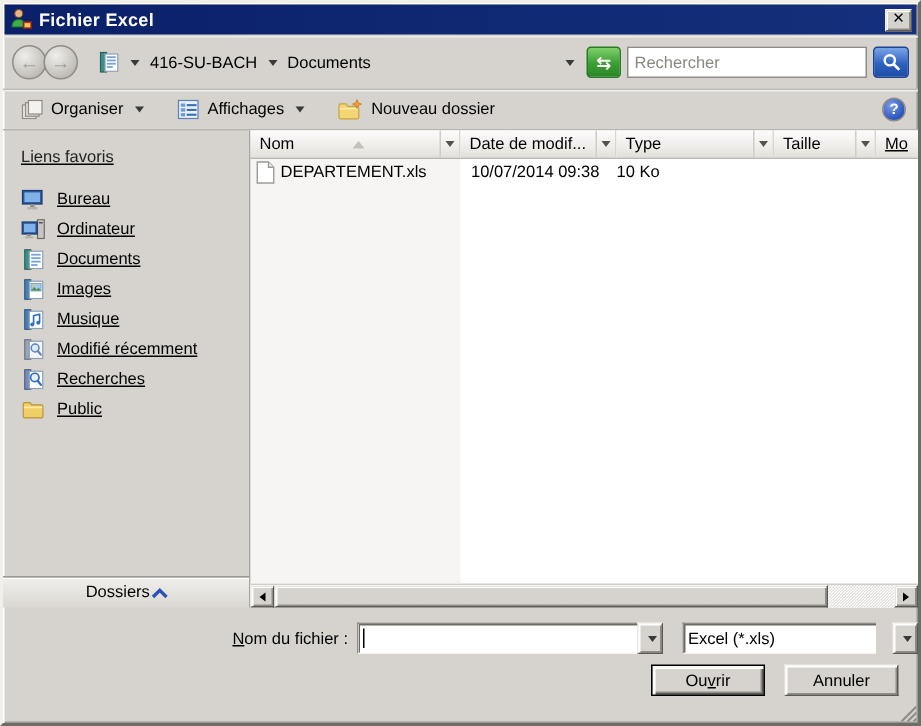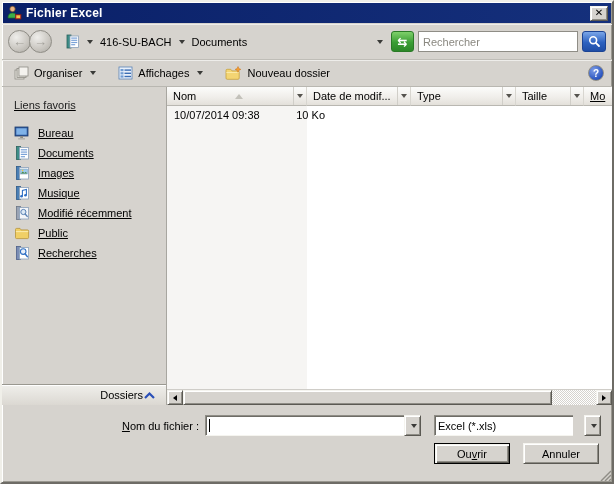--- a/index.html
+++ b/index.html
@@ -89,21 +89,21 @@
     border:1px solid #8f8d86;
   }
   
   .content { flex:1 1 auto; display:flex; min-height:0; }
   .sidebar { width:164px; flex:0 0 auto; display:flex; flex-direction:column; }
   .side-scroll { flex:1; padding:10px 0 0 10px;text-decoration:underline; }
   .side-header { color:#222; margin:2px 0 12px 2px; }
   .side-item { display:flex; align-items:center; gap:7px; height:20px; padding-left:2px; }
   .side-item .ic { width:17px; height:16px; flex:0 0 auto; }
   .dossiers-bar {
-    height:21px; flex:0 0 auto; display:flex; align-items:center; justify-content:flex-end;
+    height:21px; flex:0 0 auto; display:flex; align-items:center; justify-content:center;
     padding:0 10px 0 12px; background:linear-gradient(#f0efeb,#dbd8d2);
     border-top:1px solid #9a9890; box-shadow:inset 0 1px 0 #fff;
   }
   .filearea {
     flex:1; display:flex; flex-direction:column; background:#fff;
     border-left:1px solid #a8a6a0; min-width:0; position:relative;
   }
   .col-headers { display:flex; height:19px; flex:0 0 auto;align-items:center; }
   .col {
     display:flex; align-items:center; height:100%;
@@ -123,37 +123,37 @@
   .c-nom { width:140px; } .c-date { width:104px; } .c-type { width:105px; }
   .c-taille { width:68px; } .c-mo { flex:1; border-right:none;text-decoration:underline; }
   .rows { flex:1; position:relative; overflow:hidden; }
   .sorted-tint { position:absolute; left:0; top:0; bottom:0; width:140px; background:#f6f5f3; }
   .file-row { position:relative; display:flex; height:18px; align-items:center; }
   .cell { white-space:nowrap; overflow:hidden; }
   .cell.name { width:140px; display:flex; align-items:center; gap:3px; padding-left:3px; }
   .cell.name .ic { width:14px; height:16px; flex:0 0 auto; }
   .cell.date { width:104px; padding-left:7px; }
   .cell.type { width:105px; padding-left:7px; }
-  .cell.size { width:68px; text-align:right; padding-right:14px; }
+  .cell.size { width:68px; padding-right:14px; }
   
   .hscroll {
     height:16px; flex:0 0 auto; display:flex; background:#fff;
     background-image:
       linear-gradient(45deg,#d6d3ce 25%,transparent 25%,transparent 75%,#d6d3ce 75%),
       linear-gradient(45deg,#d6d3ce 25%,transparent 25%,transparent 75%,#d6d3ce 75%);
     background-size:2px 2px; background-position:0 0,1px 1px;
     border-top:1px solid #cfcdc8;
   }
   .sb-btn { width:16px; height:100%; display:flex; align-items:center; justify-content:center; flex:0 0 auto; }
   .tri-left { width:0; height:0; border-top:3.5px solid transparent; border-bottom:3.5px solid transparent; border-right:4px solid #000; }
   .tri-right { width:0; height:0; border-top:3.5px solid transparent; border-bottom:3.5px solid transparent; border-left:4px solid #000; }
   .sb-thumb { width:369px; height:100%; flex:0 0 auto; }
   .sb-track { flex:1; }
   
-  .bottom { flex:0 0 auto; height:77px; position:relative; padding-top:10px; }
+  .bottom { flex:0 0 auto; height:77px; position:relative; padding-top:10px;margin-left:33px; }
   .fn-row { display:flex; align-items:center; }
   .fn-label { width:197px; text-align:right; padding-right:0; flex:0 0 auto; }
   .fn-label u, .btn u { text-decoration:underline; }
   .combo { height:21px; display:flex; align-items:stretch; margin-left:6px; }
   .combo .field {
     background:#fff; border:1px solid; border-color:#8f8d86 #f5f4ef #f5f4ef #8f8d86;
     box-shadow:inset 1px 1px 0 #6e6c66; border-right:none;
     display:flex; align-items:center; padding:0 3px; flex:1;
   }
   .combo.filename { width:216px; }
@@ -275,20 +275,33 @@
             <svg width="17" height="16" viewBox="0 0 17 16">
               <rect x="1" y="2" width="13" height="9" fill="#2f5b9e" stroke="#1c3a6b" stroke-width="0.8"></rect>
               <rect x="2.3" y="3.3" width="10.4" height="6.4" fill="#7fb2e8"></rect>
               <rect x="6.2" y="11" width="2.8" height="2" fill="#8f8d86"></rect>
               <rect x="4.2" y="13" width="6.8" height="1.6" fill="#b5b3ad"></rect>
             </svg>
           </span>
           <span class="lbl">Bureau</span>
         </div>
 
+        <div class="side-item">
+          <span class="ic">
+            <svg width="17" height="16" viewBox="0 0 17 16">
+              <rect x="11" y="1.5" width="4.5" height="12.5" fill="#c8c6c0" stroke="#6e6c66" stroke-width="0.8"></rect>
+              <rect x="12" y="3" width="2.5" height="1" fill="#555"></rect>
+              <rect x="0.8" y="3" width="10" height="8" fill="#2f5b9e" stroke="#1c3a6b" stroke-width="0.8"></rect>
+              <rect x="2" y="4.2" width="7.6" height="5.6" fill="#7fb2e8"></rect>
+              <rect x="4" y="11" width="2.6" height="1.6" fill="#8f8d86"></rect>
+              <rect x="2.6" y="12.6" width="5.6" height="1.4" fill="#b5b3ad"></rect>
+            </svg>
+          </span>
+          <span class="lbl">Ordinateur</span>
+        </div>
 
         <div class="side-item">
           <span class="ic">
             <svg width="17" height="16" viewBox="0 0 17 16">
               <rect x="2.5" y="1.5" width="4" height="13" fill="#3e8e88" stroke="#2a615d" stroke-width="0.8"></rect>
               <rect x="5.5" y="2.5" width="9" height="11.5" fill="#fff" stroke="#8aa0b8" stroke-width="0.8"></rect>
               <rect x="6.8" y="4.2" width="6.3" height="1.2" fill="#7aa2d8"></rect>
               <rect x="6.8" y="6.5" width="6.3" height="1.2" fill="#7aa2d8"></rect>
               <rect x="6.8" y="8.8" width="6.3" height="1.2" fill="#7aa2d8"></rect>
               <rect x="6.8" y="11.1" width="4.2" height="1.2" fill="#7aa2d8"></rect>
@@ -331,37 +344,37 @@
               <circle cx="9.4" cy="7" r="2.6" fill="#dce9f5" stroke="#5a82b4" stroke-width="1"></circle>
               <line x1="11.2" y1="9" x2="13.2" y2="11.4" stroke="#5a82b4" stroke-width="1.4" stroke-linecap="round"></line>
             </svg>
           </span>
           <span class="lbl">Modifié récemment</span>
         </div>
 
         <div class="side-item">
           <span class="ic">
             <svg width="17" height="16" viewBox="0 0 17 16">
-              <path d="M1.5 4.5 q0-1.1 1.1-1.1 h3.4 l1.1 1.5 h6.4 q1.1 0 1.1 1.1 v6.5 q0 1.1-1.1 1.1 H2.6 q-1.1 0-1.1-1.1 z" fill="#f0cf66" stroke="#b8943a" stroke-width="0.8"></path>
-              <path d="M1.9 6 h12.3 v1.1 H1.9 z" fill="#fae9a6"></path>
-            </svg>
-          </span>
-          <span class="lbl">Public</span>
-        </div>
-
-        <div class="side-item">
-          <span class="ic">
-            <svg width="17" height="16" viewBox="0 0 17 16">
               <rect x="2.5" y="1.5" width="4" height="13" fill="#7b8db5" stroke="#4c5f88" stroke-width="0.8"></rect>
               <rect x="5.5" y="2.5" width="9" height="11.5" fill="#fff" stroke="#8aa0b8" stroke-width="0.8"></rect>
               <circle cx="9.2" cy="6.6" r="2.8" fill="#e8f0fa" stroke="#2e6fc4" stroke-width="1.1"></circle>
               <line x1="11.1" y1="8.8" x2="13.3" y2="11.6" stroke="#2e6fc4" stroke-width="1.5" stroke-linecap="round"></line>
             </svg>
           </span>
           <span class="lbl">Recherches</span>
+        </div>
+
+        <div class="side-item">
+          <span class="ic">
+            <svg width="17" height="16" viewBox="0 0 17 16">
+              <path d="M1.5 4.5 q0-1.1 1.1-1.1 h3.4 l1.1 1.5 h6.4 q1.1 0 1.1 1.1 v6.5 q0 1.1-1.1 1.1 H2.6 q-1.1 0-1.1-1.1 z" fill="#f0cf66" stroke="#b8943a" stroke-width="0.8"></path>
+              <path d="M1.9 6 h12.3 v1.1 H1.9 z" fill="#fae9a6"></path>
+            </svg>
+          </span>
+          <span class="lbl">Public</span>
         </div>
       </div>
 
       <div class="dossiers-bar">
         <span>Dossiers</span>
         <span>
           <svg width="13" height="9" viewBox="0 0 13 9">
             <polyline points="2,7 6.5,2.5 11,7" fill="none" stroke="#2b50b8" stroke-width="2.2"></polyline>
           </svg>
         </span>
@@ -397,20 +410,29 @@
             </span>
         </div>
         <div class="col c-mo">
           <span class="lbl">Mo</span>
         </div>
       </div>
 
       <div class="rows">
         <div class="sorted-tint"></div>
         <div class="file-row">
+          <span class="cell name">
+            <span class="ic">
+              <svg width="14" height="16" viewBox="0 0 14 16">
+                <path d="M1.5 1 h7.5 l3.5 3.5 V15 H1.5 z" fill="#fff" stroke="#9b9b96" stroke-width="0.9"></path>
+                <path d="M9 1 v3.5 h3.5" fill="#ecebe7" stroke="#9b9b96" stroke-width="0.9"></path>
+              </svg>
+            </span>
+            <span>DEPARTEMENT.xls</span>
+          </span>
           <span class="cell date">10/07/2014 09:38</span>
           <span class="cell size">10 Ko</span>
         </div>
       </div>
 
       <div class="hscroll">
         <span class="sb-btn raised">
             <span class="tri-left"></span>
           </span>
         <span class="sb-thumb raised"></span>

